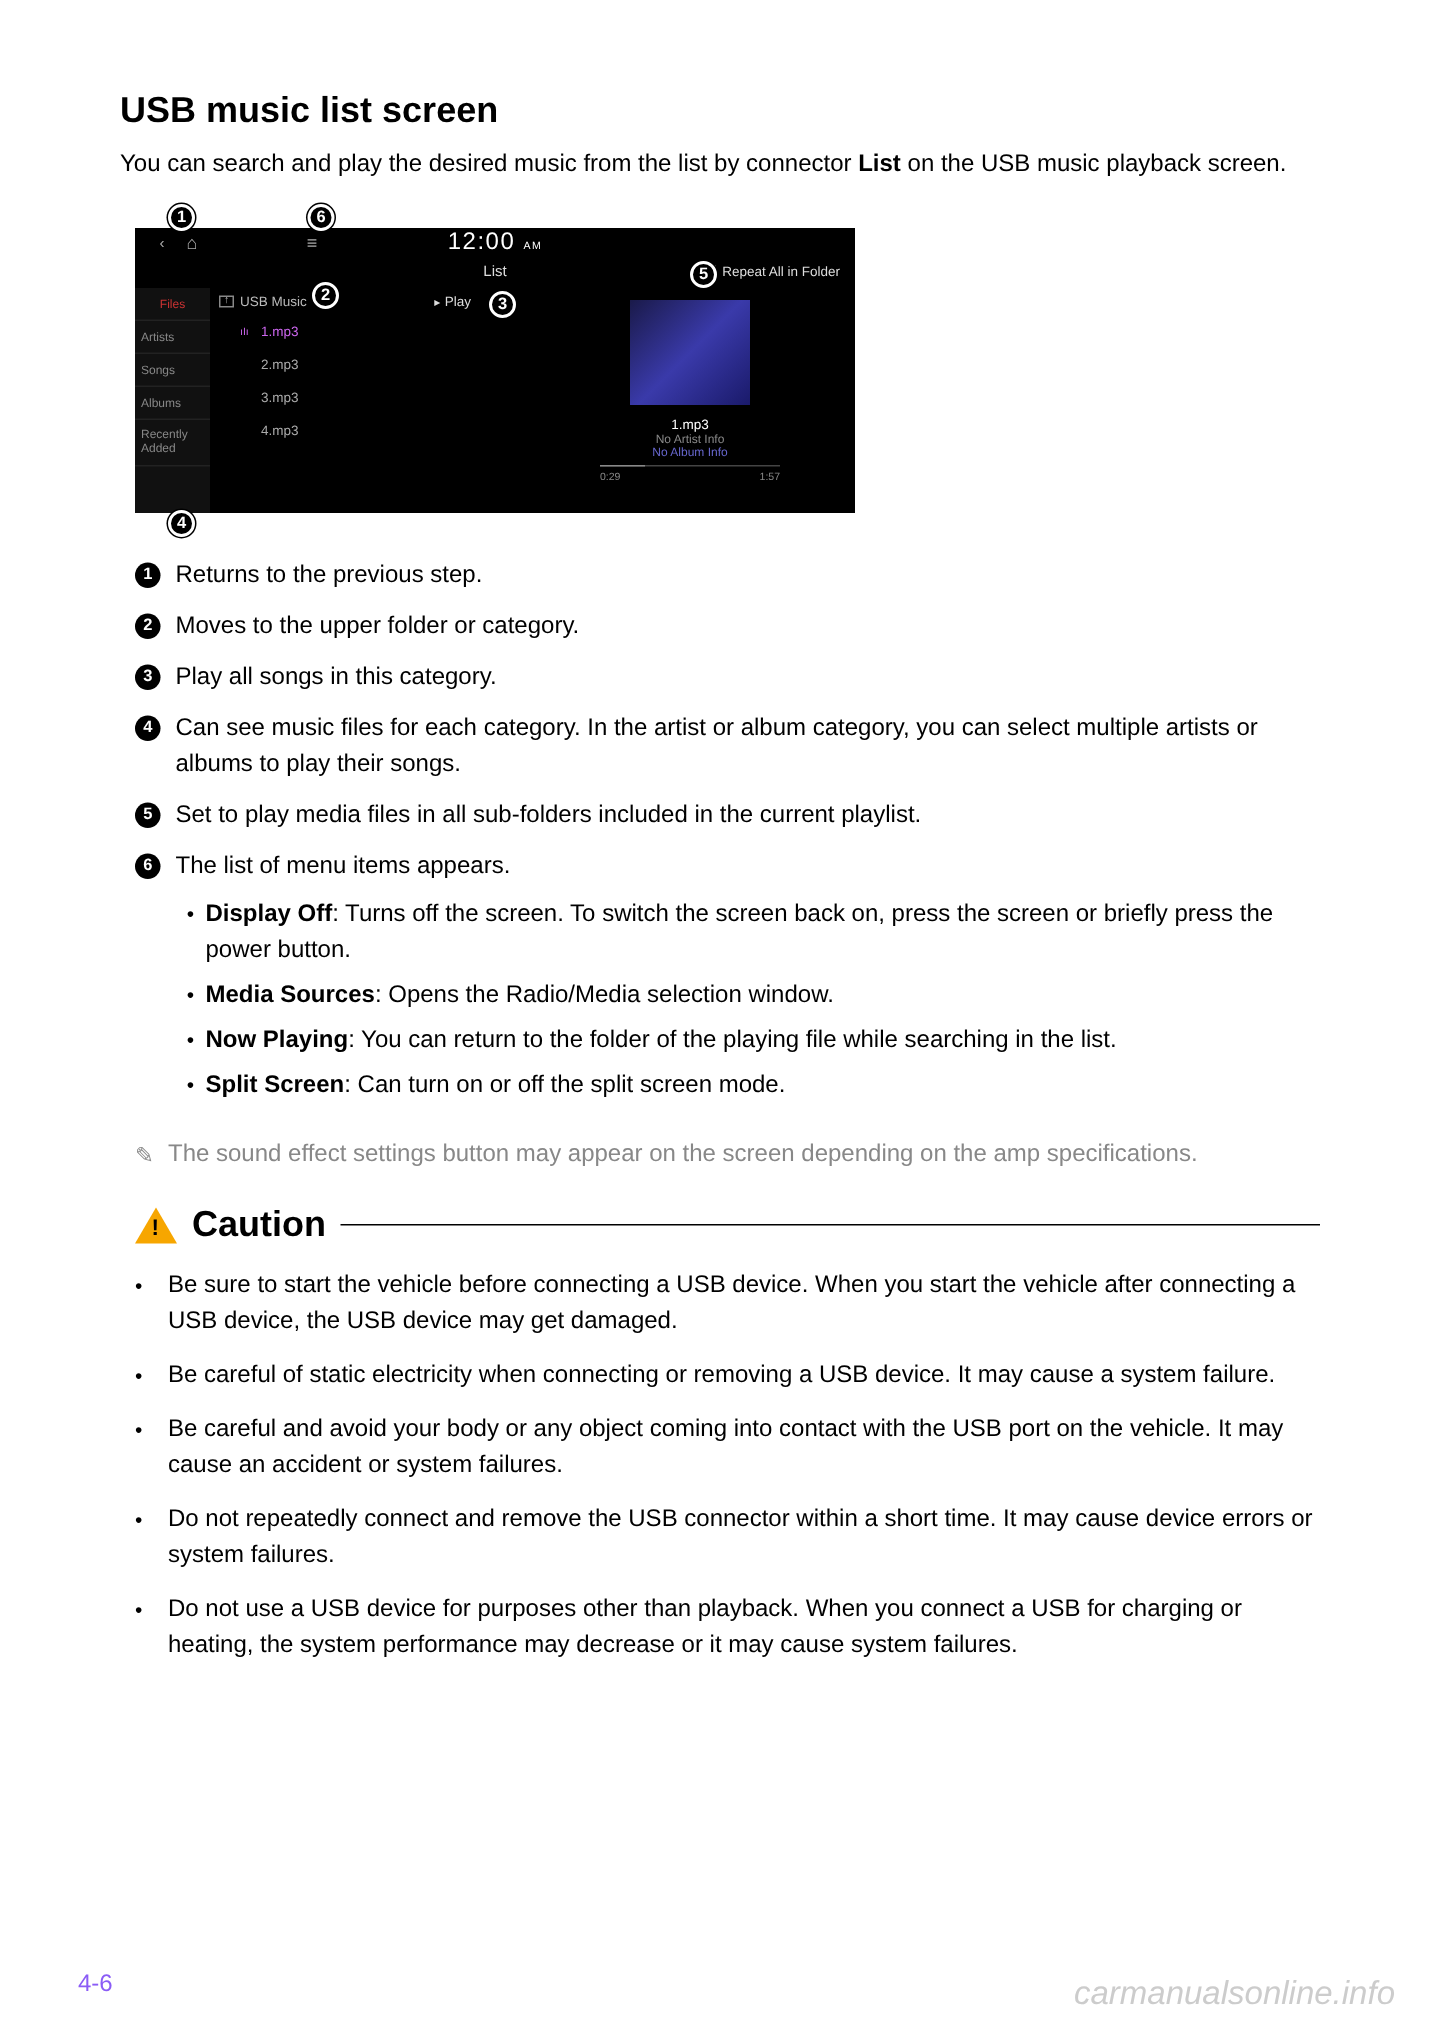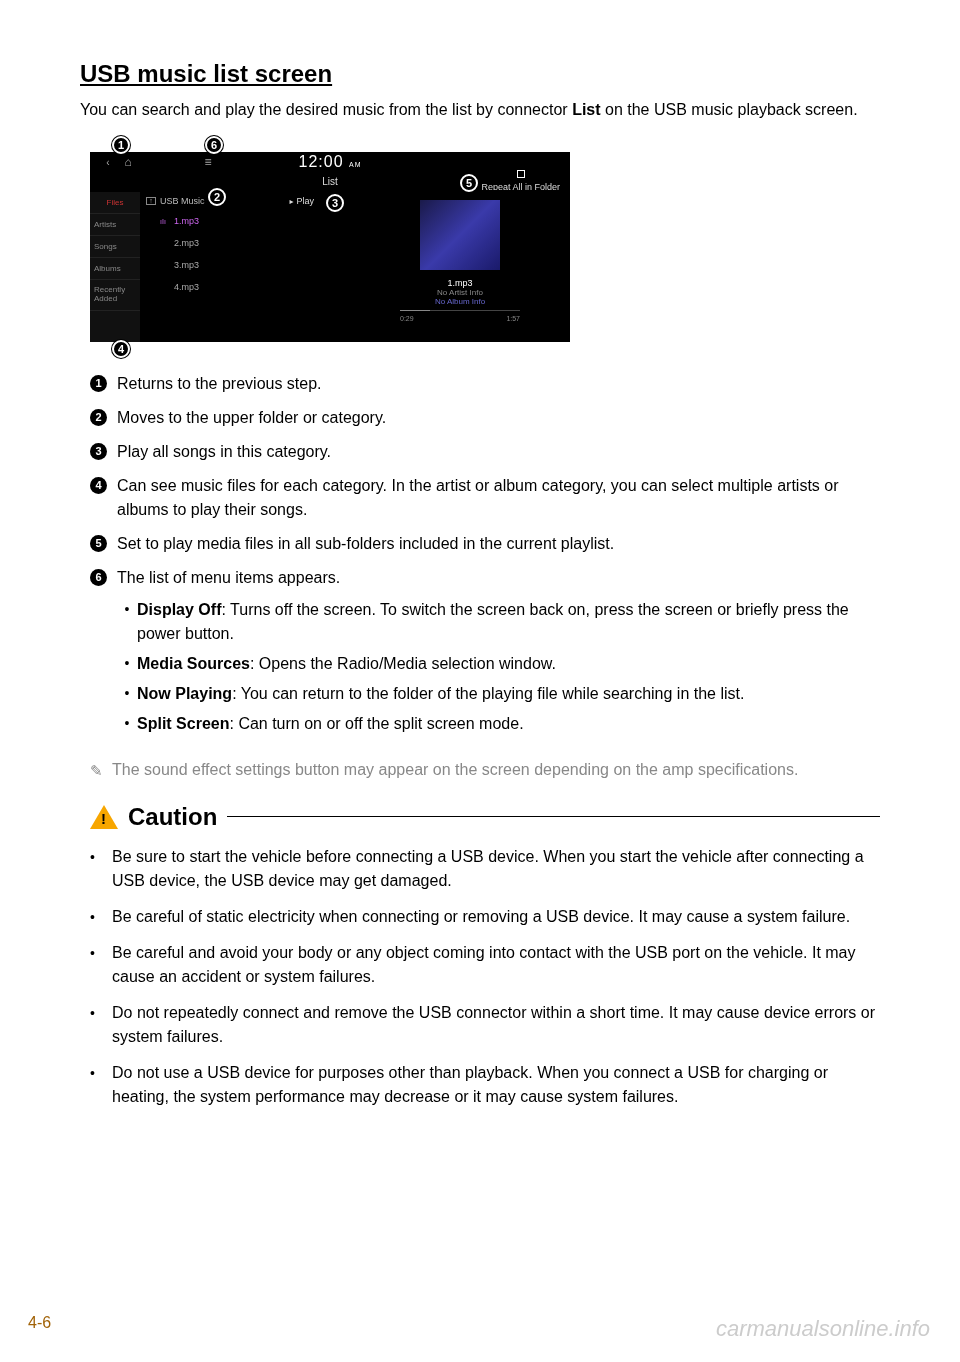--- a/index.html
+++ b/index.html
@@ -1,35 +1,35 @@
 <!DOCTYPE html>
 <html><head>
   <meta charset="utf-8">
   <style>
     * { margin: 0; padding: 0; box-sizing: border-box; }
     body { font-family: -apple-system, BlinkMacSystemFont, "Segoe UI", Arial, sans-serif; width: 960px; min-height: 1362px; background: #fff; position: relative; }
     .page { padding: 60px 80px 40px 80px; }
-    .title { font-size: 24px; font-weight: 700; margin-bottom: 10px; color: #000; text-decoration: underline; }
+    .title { font-size: 24px; font-weight: 700; margin-bottom: 10px; color: #000; }
     .intro { font-size: 16px; line-height: 1.5; color: #000; margin-bottom: 20px; }
     .intro strong { font-weight: 700; }
 
     
     .screenshot-wrap { position: relative; width: 480px; margin: 30px 0 10px 10px; }
     .screenshot { background: #000; width: 480px; height: 190px; display: flex; }
 
     .topbar { position: absolute; top: 0; left: 0; right: 0; height: 20px; background: #000; display: flex; align-items: center; padding: 0 8px; color: #fff; font-size: 10px; }
     .topbar-back { width: 20px; text-align: center; color: #aaa; font-size: 10px; }
     .topbar-home { width: 20px; text-align: center; color: #aaa; font-size: 12px; }
     .topbar-menu { width: 20px; text-align: center; color: #aaa; font-size: 12px; margin-left: 60px; }
     .topbar-clock { position: absolute; left: 50%; transform: translateX(-50%); color: #fff; font-size: 16px; font-weight: 300; letter-spacing: 1px; }
     .ampm { font-size: 7px; vertical-align: baseline; }
 
     .header-row { position: absolute; top: 20px; left: 0; right: 0; height: 18px; display: flex; align-items: center; justify-content: space-between; padding: 0 10px; color: #fff; font-size: 10px; background: #000; }
     .header-title { position: absolute; left: 50%; transform: translateX(-50%); color: #ddd; font-size: 10px; }
-    .repeat-btn { font-size: 9px; color: #ddd; display: flex; align-items: center; gap: 4px; margin-left: auto; flex-direction: column; }
+    .repeat-btn { font-size: 9px; color: #ddd; display: flex; align-items: center; gap: 4px; margin-left: auto; }
     .repeat-icon { display: inline-block; width: 8px; height: 8px; border: 1px solid #fff; }
 
     .sub-row { position: absolute; top: 38px; left: 50px; right: 220px; height: 22px; display: flex; align-items: center; font-size: 9px; color: #fff; padding: 0 6px; }
     .up-folder { display: flex; align-items: center; gap: 4px; color: #bbb; }
     .up-folder-icon { display: inline-block; width: 10px; height: 8px; border: 1px solid #888; font-size: 7px; line-height: 6px; text-align: center; }
     .play-all { margin-left: auto; display: flex; align-items: center; gap: 3px; color: #ddd; padding-right: 30px; }
     .play-icon-sm { font-size: 8px; }
 
     .sidebar { position: absolute; top: 40px; left: 0; width: 50px; bottom: 0; background: #111; }
     .sidebar-item { color: #888; font-size: 8px; padding: 6px 4px; border-bottom: 1px solid #222; }
@@ -71,21 +71,21 @@
     .caution-header { display: flex; align-items: center; margin: 20px 0 14px 10px; gap: 10px; }
     .caution-icon { width: 0; height: 0; border-left: 14px solid transparent; border-right: 14px solid transparent; border-bottom: 24px solid #f7a600; position: relative; }
     .caution-icon::after { content: "!"; position: absolute; left: -3px; top: 5px; color: #000; font-size: 15px; font-weight: 700; }
     .caution-label { font-size: 24px; font-weight: 700; }
     .caution-line { flex: 1; height: 1px; background: #000; }
 
     .caution-bullets { margin-left: 10px; }
     .c-bullet { display: flex; align-items: flex-start; margin-bottom: 12px; font-size: 16px; line-height: 1.5; }
     .c-dot { flex-shrink: 0; width: 22px; text-align: left; font-size: 14px; margin-top: 2px; }
 
-    .page-num { position: absolute; bottom: 30px; left: 28px; font-size: 16px; color: #a16207; }
+    .page-num { position: absolute; bottom: 30px; left: 52px; font-size: 16px; color: #8b5cf6; }
     .watermark { position: absolute; bottom: 20px; right: 30px; font-size: 22px; color: #ccc; font-style: italic; margin-top: 28px; }
   </style>
 </head>
 <body>
 
 <div class="page">
   <h2 class="title">USB music list screen</h2>
   <p class="intro">
     <span>You can search and play the desired music from the list by connector </span><strong>List</strong><span> on the USB music playback screen.</span>
   </p>

